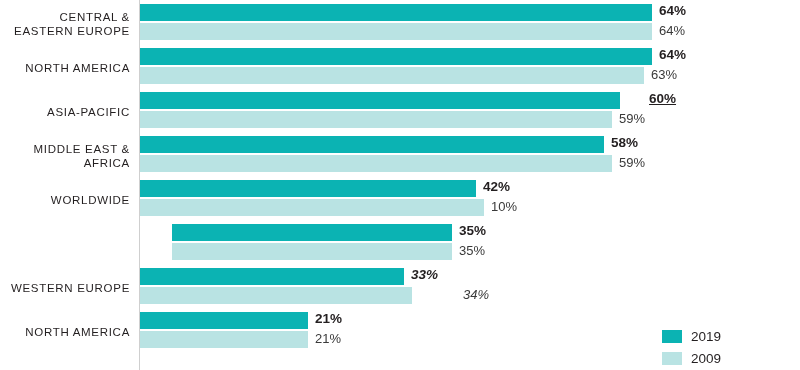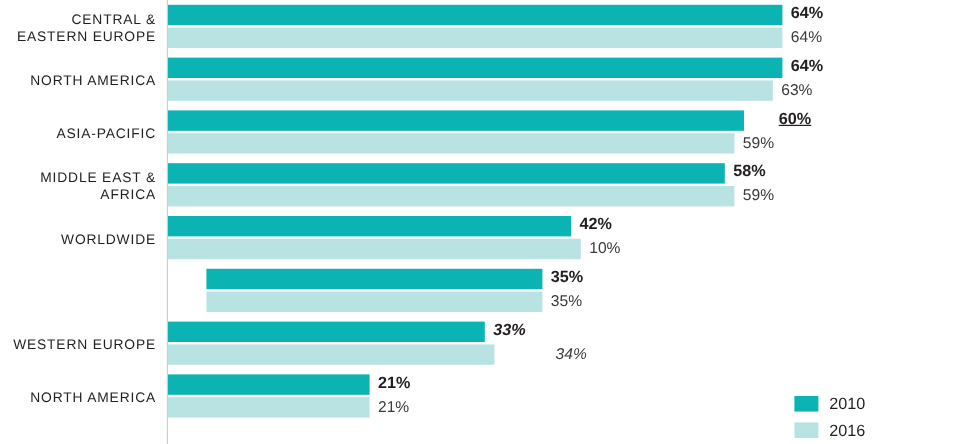--- a/index.html
+++ b/index.html
@@ -196,20 +196,20 @@
           <div class="bar primary" style="width: 168px; background: rgb(11, 179, 179);"></div>
           <div class="bar-value primary" style="left: 175px;">21%</div>
           <div class="bar secondary" style="width: 168px; background: rgb(185, 227, 227);"></div>
           <div class="bar-value secondary" style="left: 175px;">21%</div>
         </div>
       </div>
     </div>
   <div class="legend">
     <div class="legend-item">
       <span class="legend-swatch" style="background:#0bb3b3"></span>
-      <span class="legend-label">2010</span>
+      <span class="legend-label">2019</span>
     </div>
     <div class="legend-item">
       <span class="legend-swatch" style="background:#b9e3e3"></span>
-      <span class="legend-label">2016</span>
+      <span class="legend-label">2009</span>
     </div>
   </div>
 </div>
 
 </body></html>

